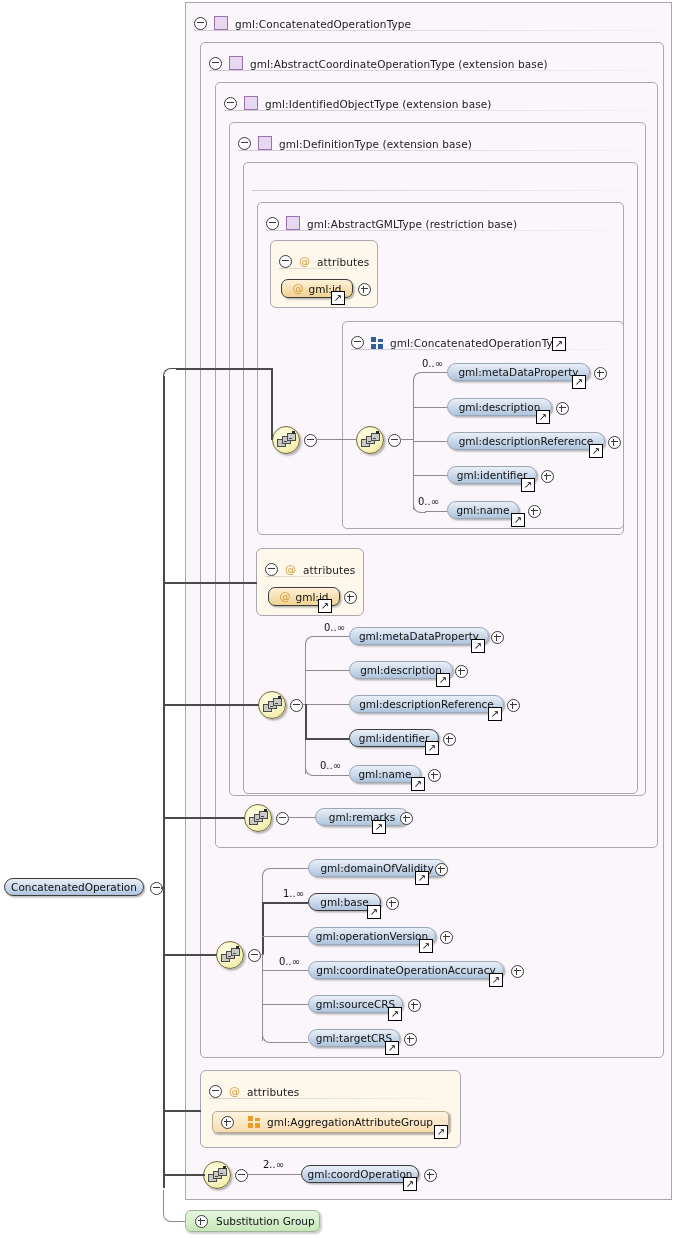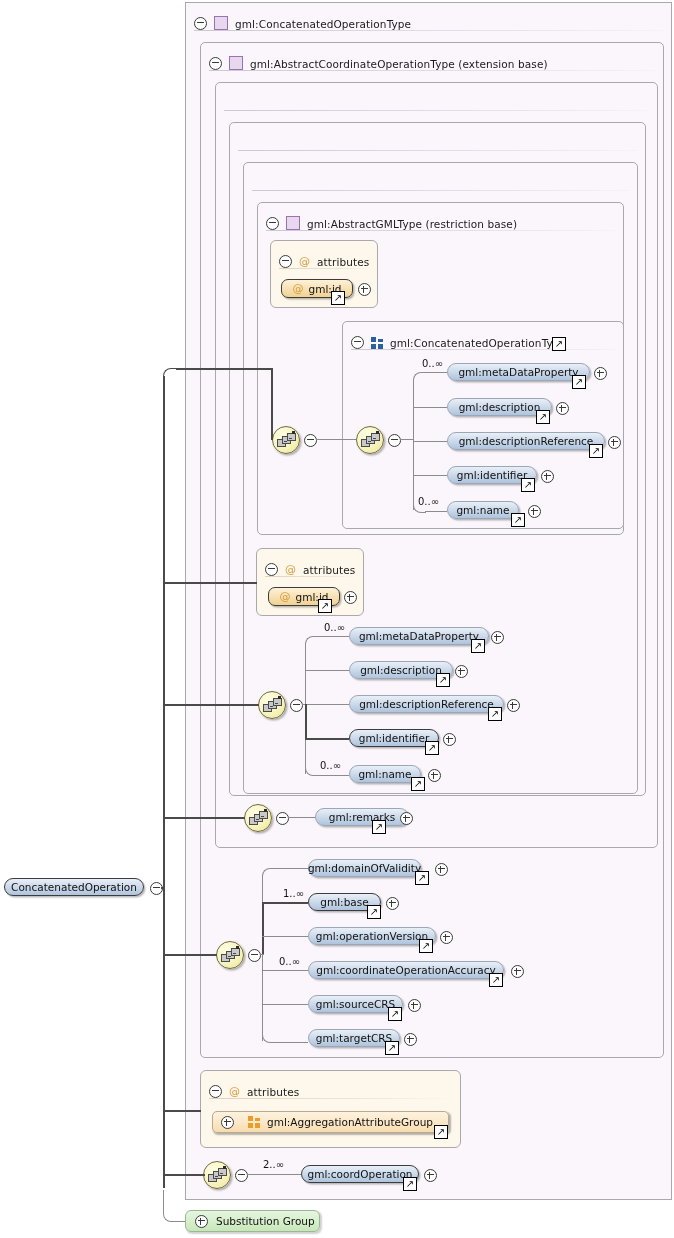--- a/index.html
+++ b/index.html
@@ -105,24 +105,34 @@
   <div class="typebox r" style="left:200px;top:42px;width:464px;height:1016px;">
     <div class="tb-head">
       <span class="exp"></span>
       <span class="ct-ico"></span>
       <span class="tb-title">gml:AbstractCoordinateOperationType (extension base)</span>
     </div>
     <div class="tb-sep"></div>
   </div>
 
   <div class="typebox r" style="left:215px;top:82px;width:443px;height:766px;">
+    <div class="tb-head">
+      <span class="exp"></span>
+      <span class="ct-ico"></span>
+      <span class="tb-title">gml:IdentifiedObjectType (extension base)</span>
+    </div>
     <div class="tb-sep"></div>
   </div>
 
   <div class="typebox r" style="left:229px;top:122px;width:417px;height:674px;">
+    <div class="tb-head">
+      <span class="exp"></span>
+      <span class="ct-ico"></span>
+      <span class="tb-title">gml:DefinitionType (extension base)</span>
+    </div>
     <div class="tb-sep"></div>
   </div>
 
   <div class="typebox r" style="left:243px;top:162px;width:395px;height:632px;">
     <div class="tb-sep"></div>
   </div>
 
   <div class="typebox r" style="left:257px;top:202px;width:367px;height:333px;">
     <div class="tb-head">
       <span class="exp"></span>
@@ -355,21 +365,21 @@
 
   <div class="ln h" style="left:274px;top:868px;width:34px;"></div>
   <div class="ln trunk h" style="left:262px;top:902px;width:46px;"></div>
   <div class="ln trunk v" style="left:262px;top:902px;height:52px;"></div>
   <div class="ln h" style="left:262px;top:936px;width:46px;"></div>
   <div class="ln h" style="left:262px;top:970px;width:46px;"></div>
   <div class="ln h" style="left:262px;top:1004px;width:46px;"></div>
   <div class="ln h" style="left:274px;top:1042px;width:34px;"></div>
   <div class="ln h" style="left:260px;top:954px;width:4px;"></div>
 
-  <div class="pill el" style="left:308px;top:859px;width:113px;">
+  <div class="pill el" style="left:308px;top:859px;width:138px;">
     <span>gml:domainOfValidity</span>
   </div>
   <div class="lnk" style="left:415px;top:871px;">
       <span>↗</span>
     </div>
   <div class="exp plus" style="position:absolute;left:435px;top:863px;"></div>
 
   <div class="card" style="left:283px;top:888px;">1..∞</div>
   <div class="pill el req" style="left:308px;top:893px;width:73px;">
     <span>gml:base</span>

